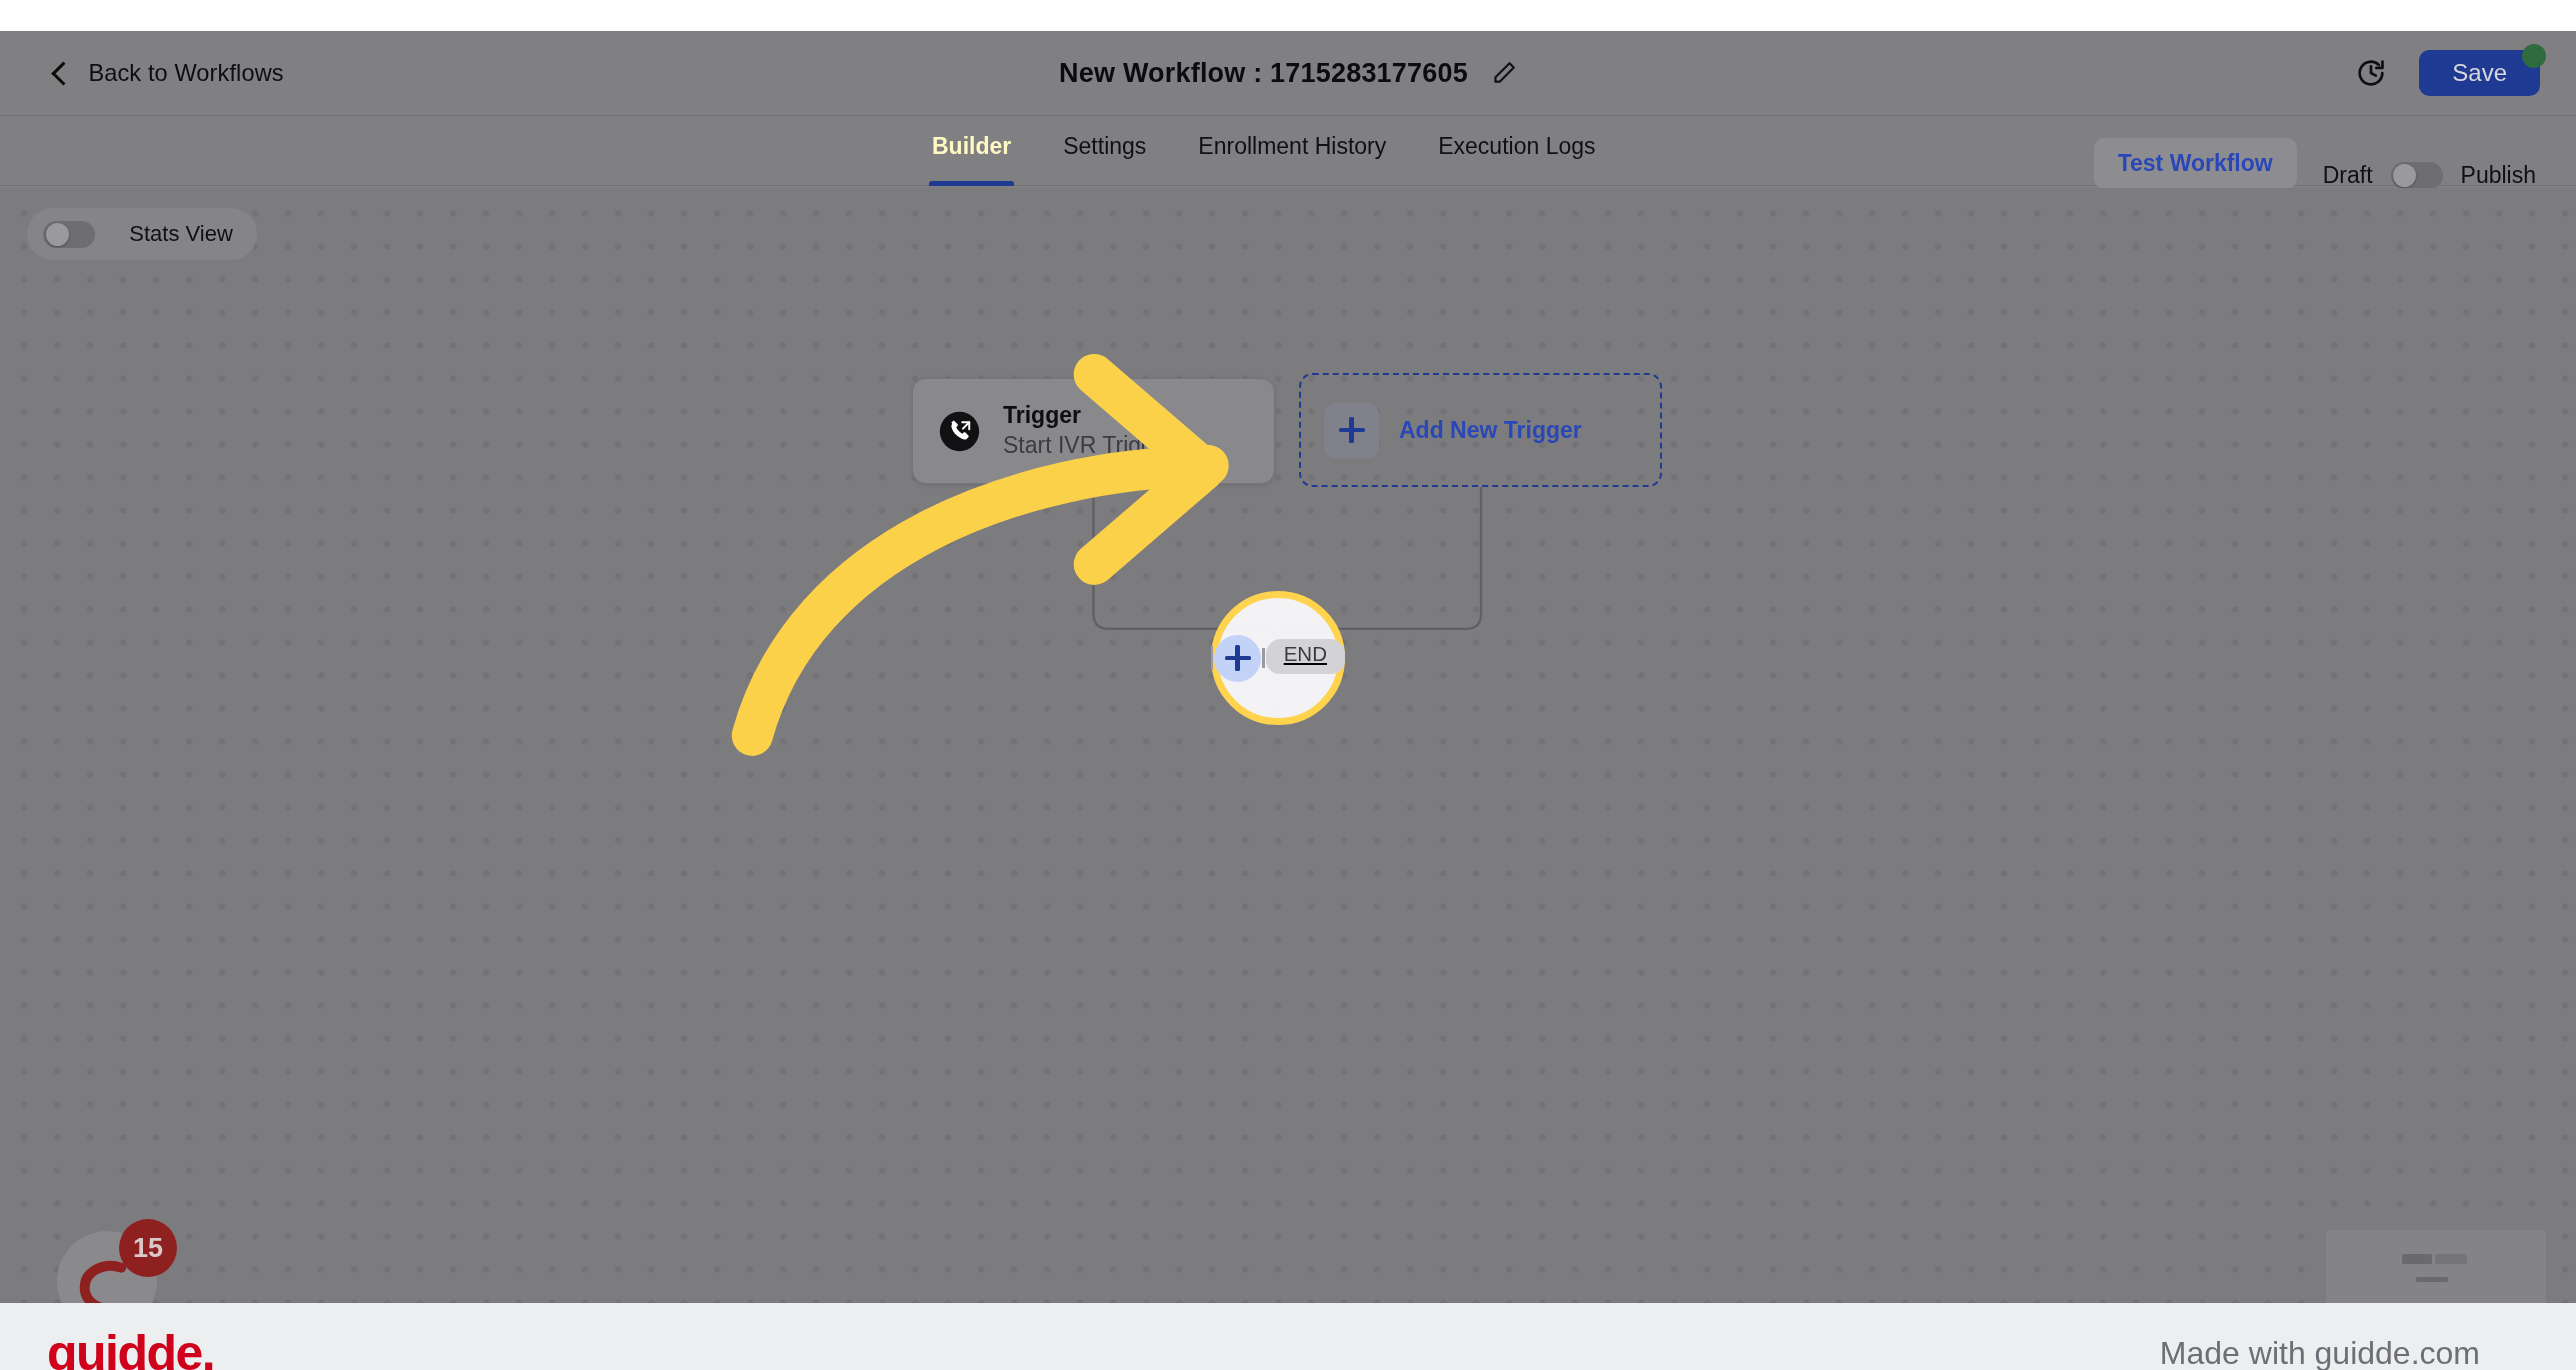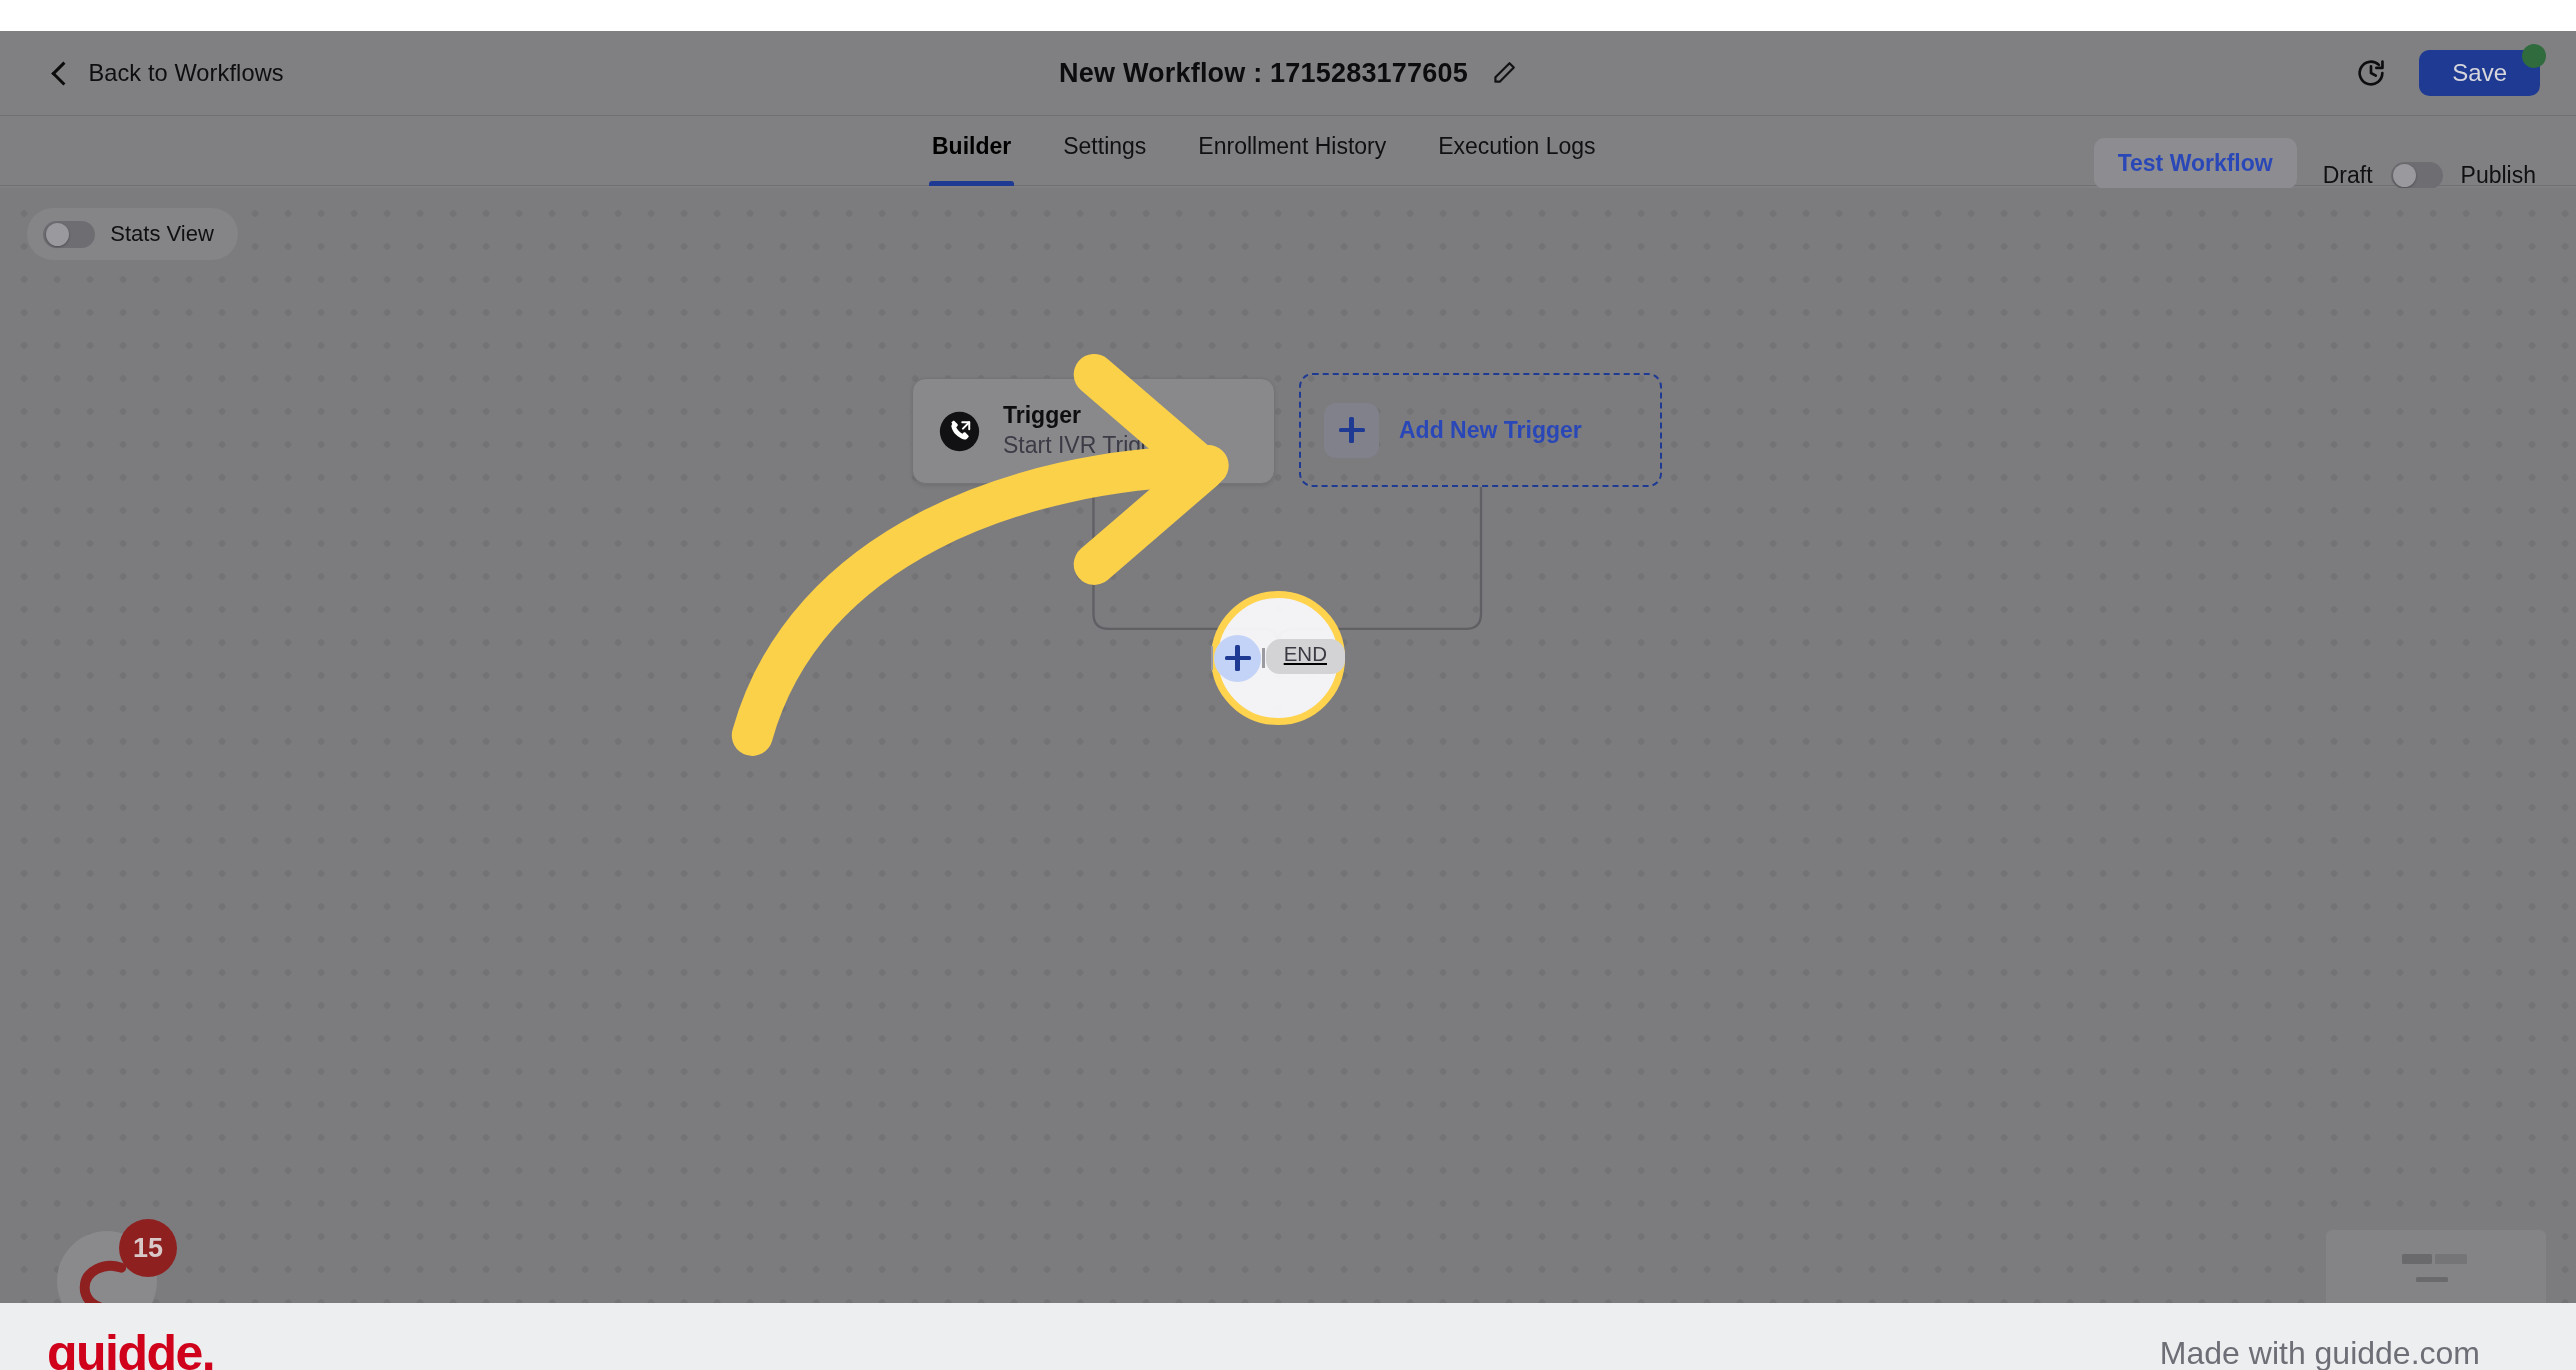--- a/index.html
+++ b/index.html
@@ -126,21 +126,21 @@
   }
   .tab {
     position: relative;
     font-size: 23px;
     color: #101012;
     padding: 16.7px 26px 0 26px;
     height: 70px;
     cursor: pointer;
     white-space: nowrap;
   }
-  .tab.active { color: #000000; font-weight: 700; }
+  .tab.active { color: #fef9c3; font-weight: 700; }
   .tab.active::after {
     content: "";
     position: absolute;
     left: 23px; right: 23px;
     bottom: 0;
     height: 5.3px;
     background: #1f3a93;
     border-radius: 3px 3px 0 0;
   }
 
@@ -205,21 +205,21 @@
 
   
   .stats-pill {
     position: absolute;
     left: 26.6px; top: 20px;
     height: 52px;
     background: #858588;
     border-radius: 26px;
     display: flex;
     align-items: center;
-    gap: 15px;
+    gap: 34px;
     padding: 0 24px 0 16.7px;
     cursor: pointer;
   }
   .stats-label { font-size: 22px; color: #101012; }
 
   
   .connectors {
     position: absolute;
     left: 0; top: 0;
     width: 2576px; height: 1116px;

